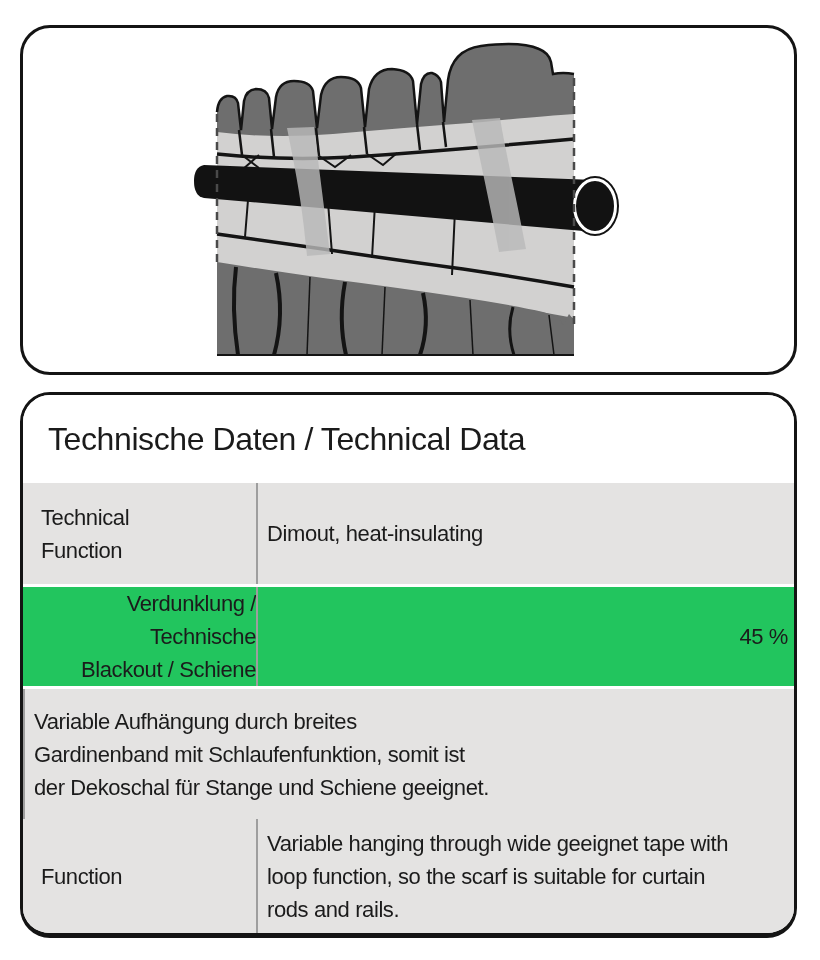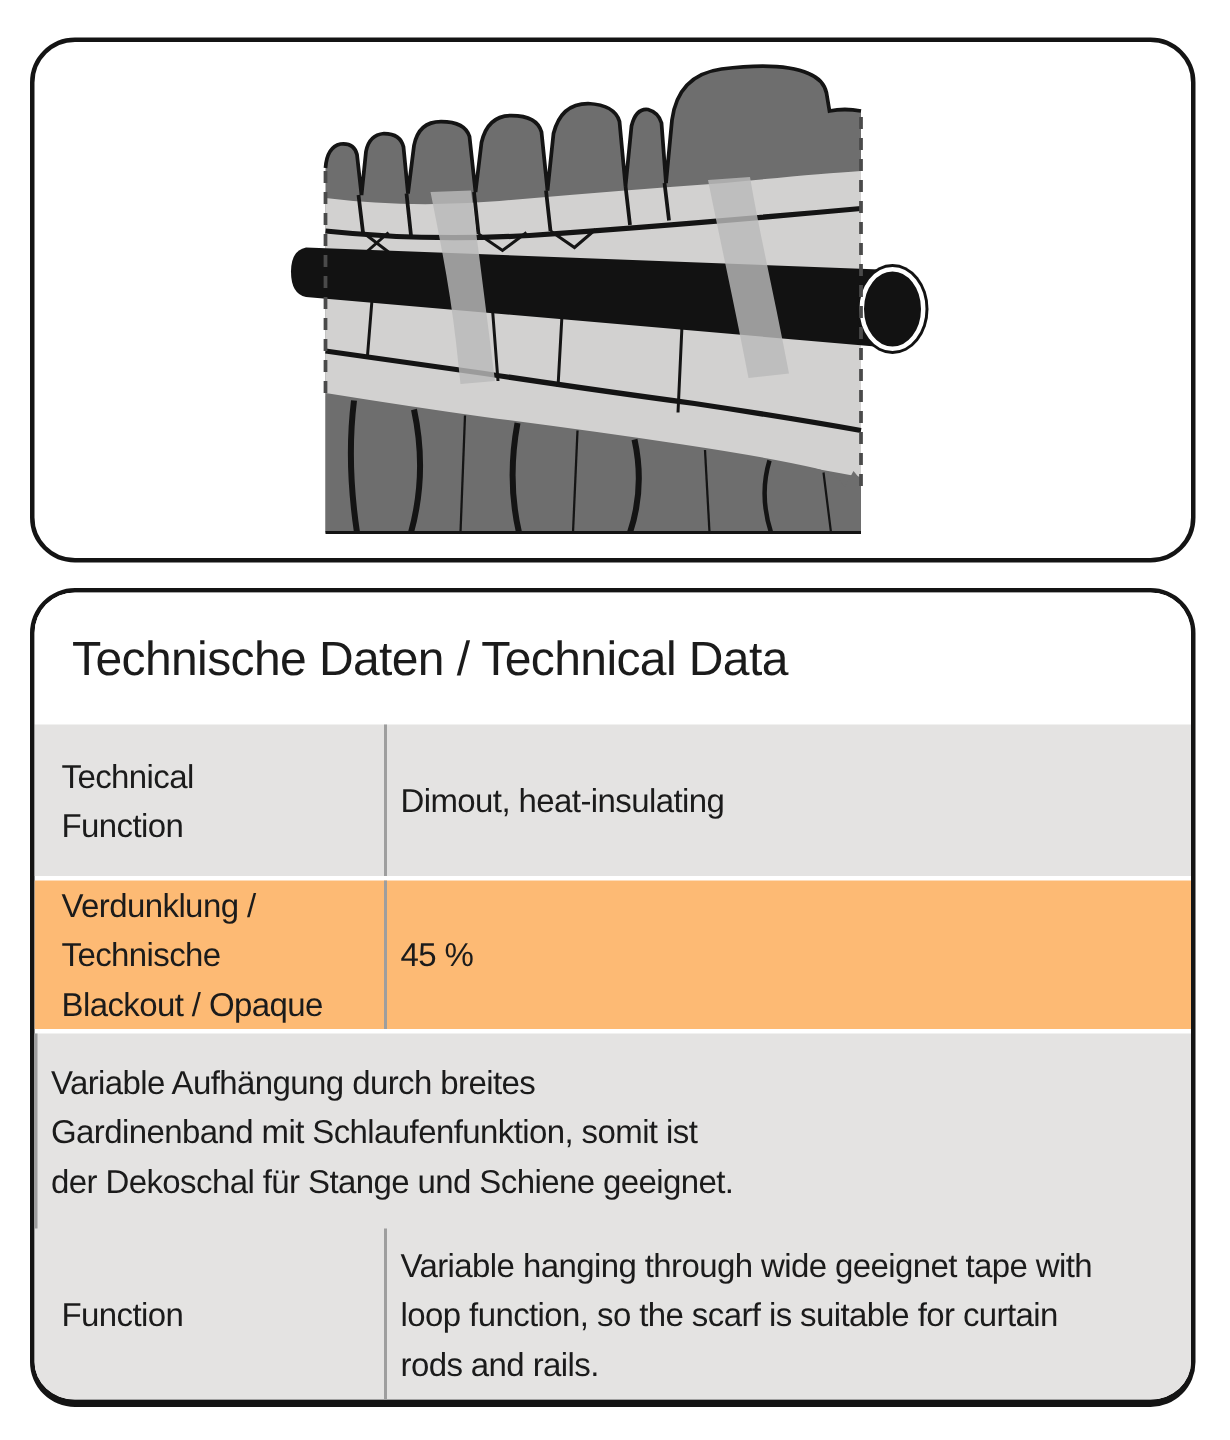--- a/index.html
+++ b/index.html
@@ -31,21 +31,21 @@
   .card-illustration{top:25px;width:777px;height:350px;}
   .card-illustration svg{display:block;width:771px;height:344px;}
   .card-table{top:392px;width:777px;height:546px;border-bottom-width:5px;}
 
   .tbl-header{
     height:88px;display:flex;align-items:center;
     padding-left:25px;background:#ffffff;
     font-size:32px;
   }
   .tbl-row{display:flex;width:100%;background:var(--color-row_gray);}
-  .tbl-row.white{background:#fdba74;}
+  .tbl-row.white{background:#22c55e;text-align:right;}
   .row-1{height:101px;margin-bottom:3px;}
   .row-2{height:99px;margin-bottom:3px;}
   .row-3{height:244px;display:flex;flex-direction:column;}
   .sub-row{display:flex;width:100%;}
   .sub-row.a{height:130px;}
   .sub-row.b{height:114px;}
   .cell{
     display:flex;flex-direction:column;justify-content:center;
     font-size:22px;line-height:33px;
   }
@@ -132,21 +132,21 @@
     </div>
     <div class="cell value">
       <span>Dimout, heat-insulating</span>
     </div>
   </div>
 
   <div class="tbl-row white row-2">
     <div class="cell label">
       <span>Verdunklung /</span>
       <span>Technische</span>
-      <span>Blackout / Opaque</span>
+      <span>Blackout / Schiene</span>
     </div>
     <div class="cell value">
       <span>45 %</span>
     </div>
   </div>
 
   <div class="tbl-row row-3">
     <div class="sub-row a">
       <div class="cell value">
         <span>Variable Aufhängung durch breites</span>

